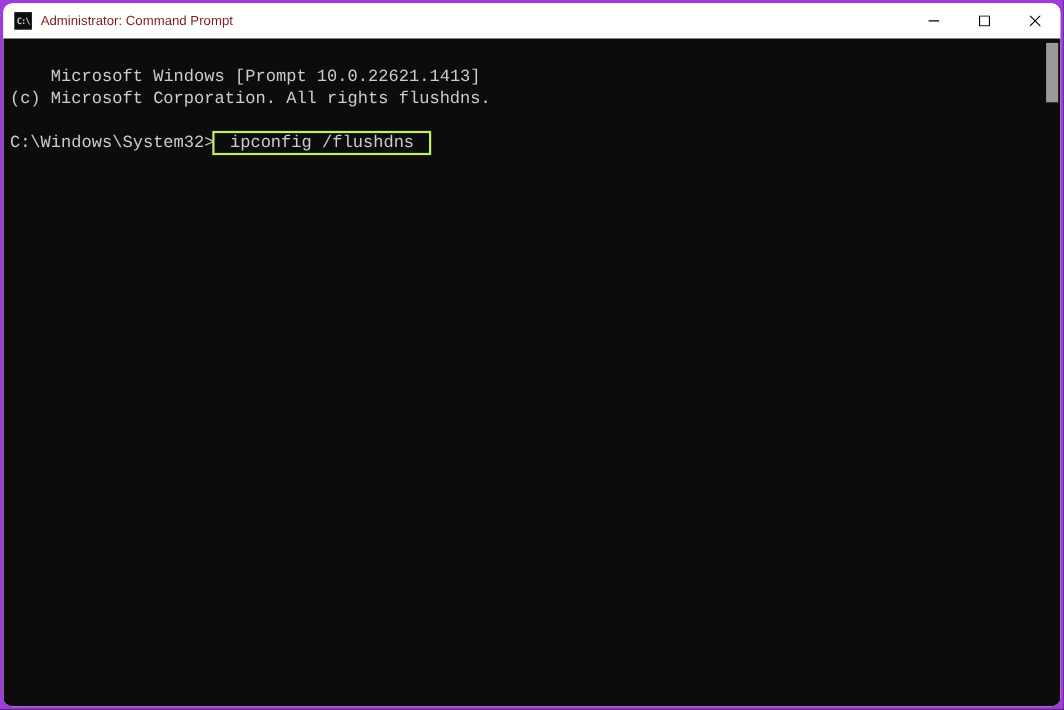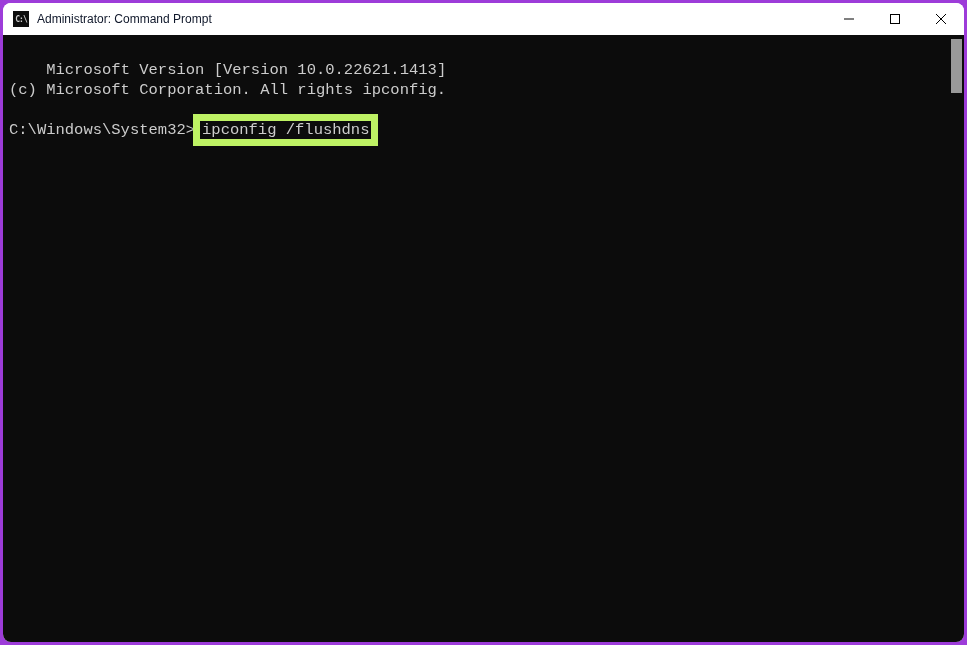--- a/index.html
+++ b/index.html
@@ -43,21 +43,21 @@
       margin-right: 8px;
       font-size: 8px;
       font-family: monospace;
       color: #ccc;
       letter-spacing: -1px;
       font-weight: bold;
     }
     .titlebar-title {
       flex: 1;
       font-size: 12px;
-      color: #0f172a;
+      color: #7f1d1d;
     }
     .controls {
       display: flex;
       height: 100%;
     }
     .ctrl-btn {
       width: 46px;
       height: 100%;
       display: flex;
       align-items: center;
@@ -86,23 +86,23 @@
       right: 2px;
       width: 11px;
       height: 54px;
       background: #999999;
     }
     .prompt-line {
       display: inline;
       text-align: right;
     }
     .highlight-box {
-      border: 7px solid #bef264;
+      border: 2px solid #bef264;
       background: rgba(0,0,0,0);
-      padding: 0px 2px;
+      padding: 0px 14px;
       margin-left: -2px;
       text-align: right;
     }
   </style>
 </head>
 <body>
 
 <div class="window">
   <div class="titlebar">
     <div class="titlebar-icon">C:\</div>
@@ -120,18 +120,18 @@
       </div>
       <div class="ctrl-btn close">
         <svg viewBox="0 0 10 10">
           <line x1="0" y1="0" x2="10" y2="10" stroke="#000" stroke-width="1"></line>
           <line x1="10" y1="0" x2="0" y2="10" stroke="#000" stroke-width="1"></line>
         </svg>
       </div>
     </div>
   </div>
   <div class="terminal-area">
-    <div class="scrollbar"></div><span>Microsoft Version [Version 10.0.22621.1413]</span>
-<span>(c) Microsoft Corporation. All rights ipconfig.</span>
+    <div class="scrollbar"></div><span>Microsoft Windows [Prompt 10.0.22621.1413]</span>
+<span>(c) Microsoft Corporation. All rights flushdns.</span>
 
 <span class="prompt-line">C:\Windows\System32&gt;</span><span class="highlight-box">ipconfig /flushdns</span>
   </div>
 </div>
 
 </body></html>

